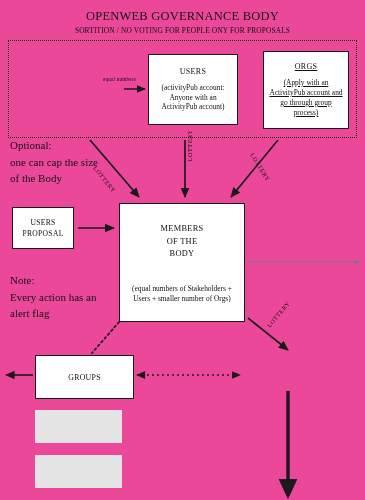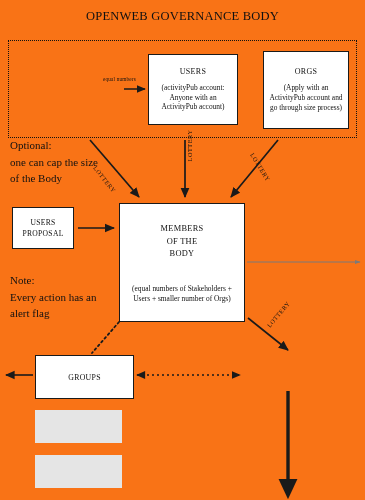--- a/index.html
+++ b/index.html
@@ -5,21 +5,21 @@
 <style>
   html, body {
     margin: 0;
     padding: 0;
     background: #ffffff;
   }
   #page {
     position: relative;
     width: 365px;
     height: 500px;
-    background: #f97316;
+    background: #ec4899;
     font-family: "Liberation Serif", serif;
     color: #111111;
     overflow: hidden;
   }
 
   
   .title {
     position: absolute;
     left: 0;
     top: 9px;
@@ -71,21 +71,21 @@
   }
   .box .bx-sub {
     font-size: 7.4px;
     line-height: 1.35;
     margin-top: 7px;
     color: #111;
   }
 
   #box-stakeholders { left: 26px;  top: 54px;  width: 96px;  height: 71px; }
   #box-users        { left: 148px; top: 54px;  width: 90px;  height: 71px; }
-  #box-orgs         { left: 263px; top: 51px;  width: 86px;  height: 78px; }
+  #box-orgs         { left: 263px; top: 51px;  width: 86px;  height: 78px; text-decoration: underline; }
 
   #box-members {
     left: 119px; top: 203px; width: 126px; height: 119px;
     justify-content: flex-start;
     padding-top: 19px;
   }
   #box-members .bx-title { font-size: 8.4px; line-height: 1.5; }
   #box-members .bx-sub   { margin-top: 23px; }
 
   #box-users-proposal { left: 12px;  top: 207px; width: 62px;  height: 42px; }
@@ -149,20 +149,21 @@
     white-space: nowrap;
   }
   #label-equal-numbers { left: 103px; top: 76px; }
 </style>
 </head>
 <body>
 
 <div id="page">
 
   <div class="title">OPENWEB GOVERNANCE BODY</div>
+  <div class="subtitle">SORTITION / NO VOTING FOR PEOPLE ONY FOR PROPOSALS</div>
 
   <div class="dotted-region"></div>
 
   <svg id="connectors" viewBox="0 0 365 500">
     <defs>
       <marker id="arrow" markerWidth="7" markerHeight="7" refX="5.4" refY="3" orient="auto">
         <path d="M0,0.4 L6,3 L0,5.6 z" fill="#1a1a1a"></path>
       </marker>
       <marker id="arrow-start" markerWidth="7" markerHeight="7" refX="0.6" refY="3" orient="auto">
         <path d="M6,0.4 L0,3 L6,5.6 z" fill="#1a1a1a"></path>
@@ -204,21 +205,21 @@
     <div class="bx-sub">(activityPub account:
 Anyone with an
 ActivityPub account)</div>
   </div>
 
   <div class="box" id="box-orgs">
     <div class="bx-title">ORGS</div>
     <div class="bx-sub">(Apply with an
 ActivityPub account
 and go through
-size process)</div>
+group process)</div>
   </div>
 
   <div class="box" id="box-members">
     <div class="bx-title" style="white-space: pre-line;">MEMBERS
 OF THE
 BODY</div>
     <div class="bx-sub">(equal numbers of
 Stakeholders + Users +
 smaller number of Orgs)</div>
   </div>

